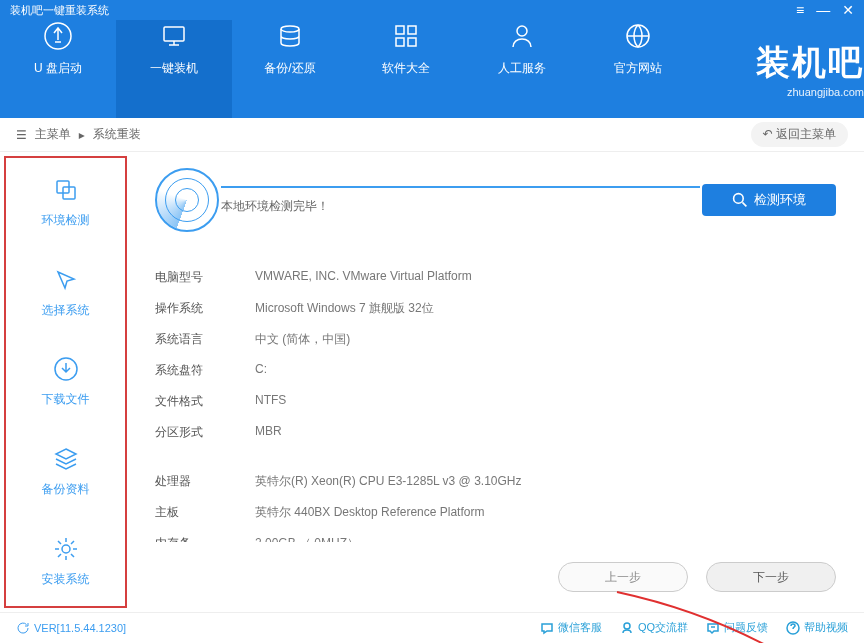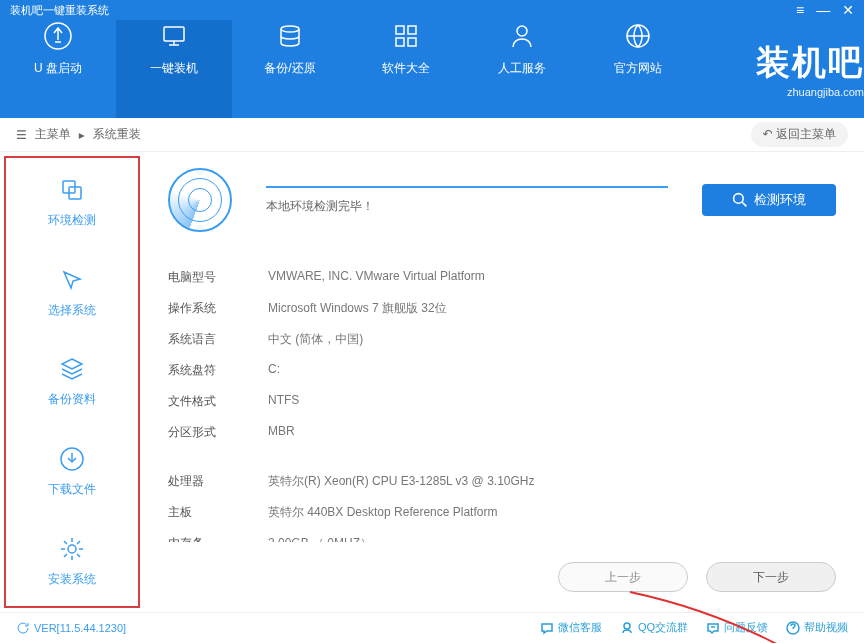--- a/index.html
+++ b/index.html
@@ -14,26 +14,26 @@
 .nav-item.active { background: #146fcc; }
 .nav-item svg { width: 32px; height: 32px; }
 .brand { margin-left: auto; color: #fff; text-align: right; }
 .brand .big { font-size: 34px; font-weight: bold; letter-spacing: 2px; }
 .brand .url { font-size: 11px; opacity: 0.9; }
 
 .breadcrumb { height: 34px; display: flex; align-items: center; padding: 0 16px; border-bottom: 1px solid #eee; font-size: 12px; color: #666; gap: 8px; }
 .breadcrumb .back { margin-left: auto; background: #f3f3f3; border-radius: 14px; padding: 4px 12px; font-size: 12px; color: #666; cursor: pointer; }
 
 .main { display: flex; height: 460px; }
-.sidebar { width: 136px; border: 2px solid #d53f3f; margin: 4px 0 4px 4px; display: flex; flex-direction: column; }
+.sidebar { width: 123px; border: 2px solid #d53f3f; margin: 4px 0 4px 4px; display: flex; flex-direction: column; }
 .side-item { flex: 1; display: flex; flex-direction: column; align-items: center; justify-content: center; gap: 8px; font-size: 12px; color: #3c9df0; cursor: pointer; }
 .side-item svg { width: 28px; height: 28px; stroke: #3c9df0; fill: none; stroke-width: 1.5; }
 
 .content { flex: 1; padding: 16px 28px 0 28px; position: relative; }
-.row1 { display: flex; align-items: center; gap: 34px; }
+.row1 { display: flex; align-items: center; gap: 2px; }
 .radar { width: 64px; height: 64px; border: 2px solid #3c9df0; border-radius: 50%; position: relative; }
 .radar::before { content: ""; position: absolute; inset: 8px; border: 1px solid #3c9df0; border-radius: 50%; }
 .radar::after { content: ""; position: absolute; inset: 18px; border: 1px solid #3c9df0; border-radius: 50%; }
 .sweep { position: absolute; inset: 0; background: conic-gradient(from 200deg, rgba(60,157,240,.6), transparent 90deg); border-radius: 50%; }
 .status-line { flex: 1; }
 .status-line .bar { height: 2px; background: #3c9df0; margin-bottom: 10px; }
 .status-line .txt { font-size: 12px; color: #666; }
 .detect-btn { background: #1e7fe0; color: #fff; border-radius: 4px; padding: 7px 30px; font-size: 13px; display: flex; align-items: center; gap: 6px; cursor: pointer; }
 .detect-btn svg { width: 16px; height: 16px; stroke: #fff; fill: none; stroke-width: 2; }
 
@@ -140,30 +140,30 @@
       <span>环境检测</span>
     </div>
     <div class="side-item">
       <svg viewBox="0 0 28 28">
           <path d="M6 6l16 7-7 2-2 7z"></path>
         </svg>
       <span>选择系统</span>
     </div>
     <div class="side-item">
       <svg viewBox="0 0 28 28">
-          <path d="M14 4l10 5-10 5L4 9zM4 14l10 5 10-5M4 19l10 5 10-5"></path>
-        </svg>
-      <span>备份资料</span>
-    </div>
-    <div class="side-item">
-      <svg viewBox="0 0 28 28">
           <circle cx="14" cy="14" r="11"></circle>
           <path d="M14 8v9m-4-4l4 4 4-4"></path>
         </svg>
       <span>下载文件</span>
+    </div>
+    <div class="side-item">
+      <svg viewBox="0 0 28 28">
+          <path d="M14 4l10 5-10 5L4 9zM4 14l10 5 10-5M4 19l10 5 10-5"></path>
+        </svg>
+      <span>备份资料</span>
     </div>
     <div class="side-item">
       <svg viewBox="0 0 28 28">
           <circle cx="14" cy="14" r="4"></circle>
           <path d="M14 3v4M14 21v4M3 14h4M21 14h4M6 6l3 3M19 19l3 3M22 6l-3 3M9 19l-3 3"></path>
         </svg>
       <span>安装系统</span>
     </div>
   </div>
 

